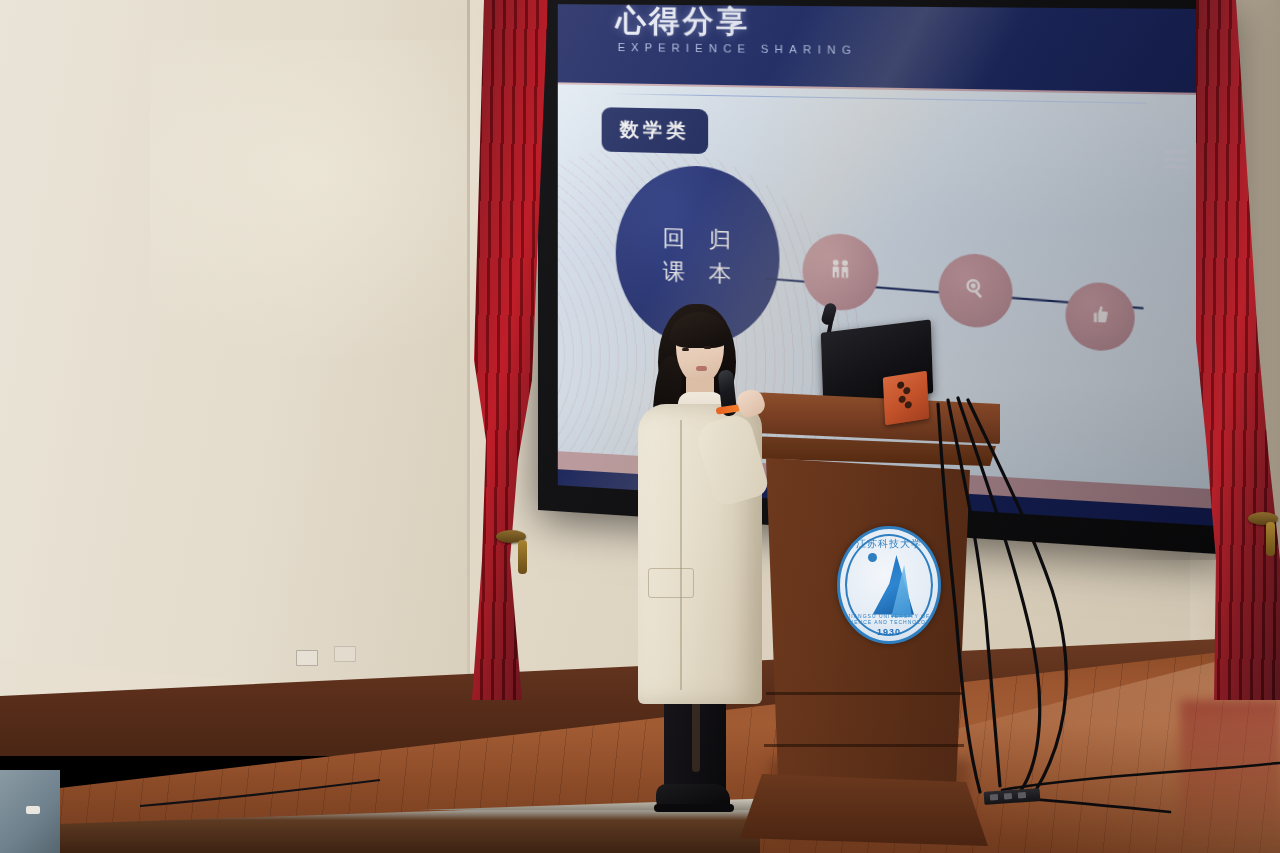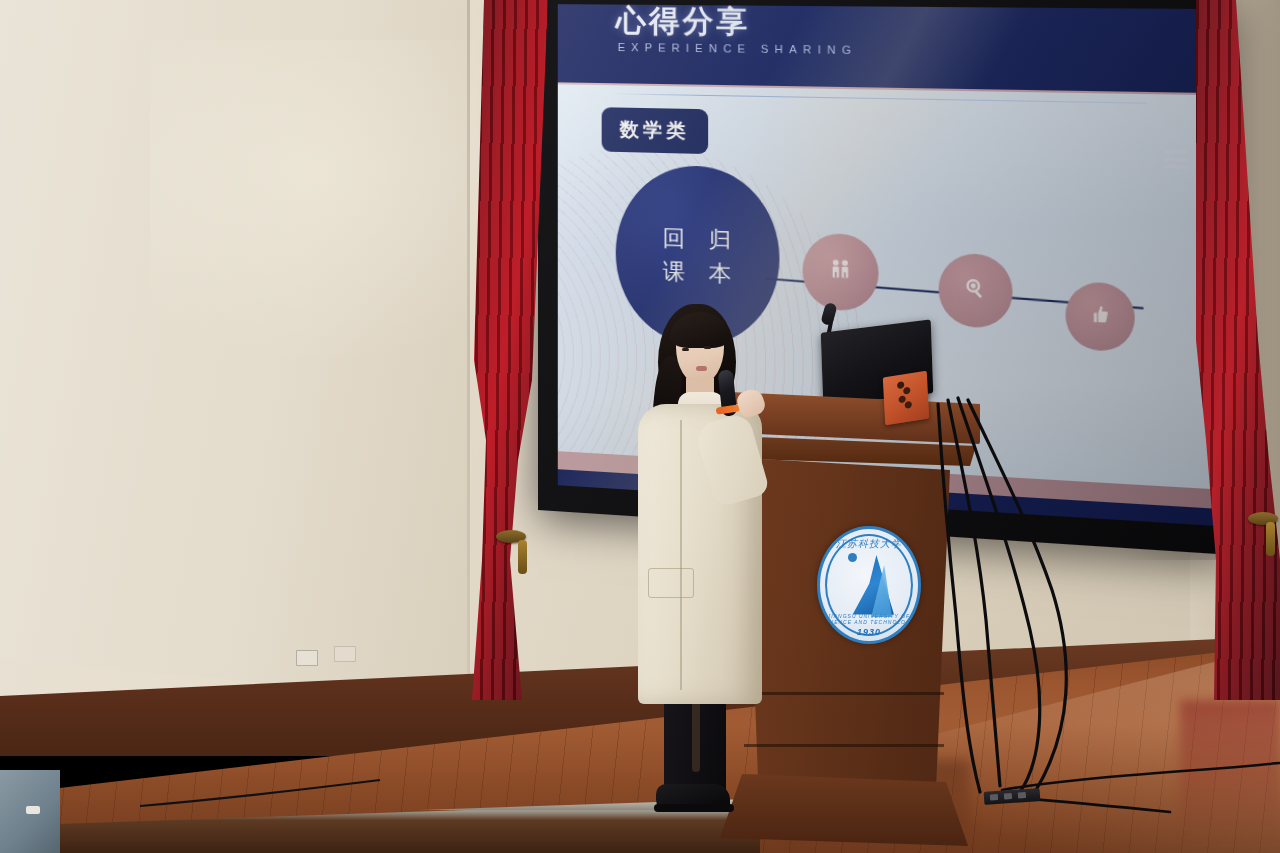--- a/index.html
+++ b/index.html
@@ -216,21 +216,21 @@
     background:linear-gradient(180deg,#8c6a2b,#5c4418);
     box-shadow:0 1px 2px rgba(0,0,0,.5);
   }
   .tassel {
     position:absolute; width:9px; height:34px;
     background:linear-gradient(180deg,#a6812f,#6a4f18);
     border-radius:4px;
   }
 
   
-  .podium { position:absolute; left:712px; top:392px; width:268px; height:461px;font-style:italic; }
+  .podium { position:absolute; left:732px; top:392px; width:268px; height:461px; }
   .podium-top {
     position:absolute; left:0; top:0; width:268px; height:52px;
     background:linear-gradient(180deg,#8d4f2c 0%,#7a4023 45%,#5f3019 100%);
     clip-path: polygon(18px 0, 268px 12px, 268px 52px, 0 40px);
     border-radius:2px;
   }
   .podium-top2 {
     position:absolute; left:6px; top:44px; width:258px; height:30px;
     background:linear-gradient(180deg,#6c3a1f,#54290f);
     clip-path: polygon(10px 0, 258px 10px, 252px 30px, 0 22px);

